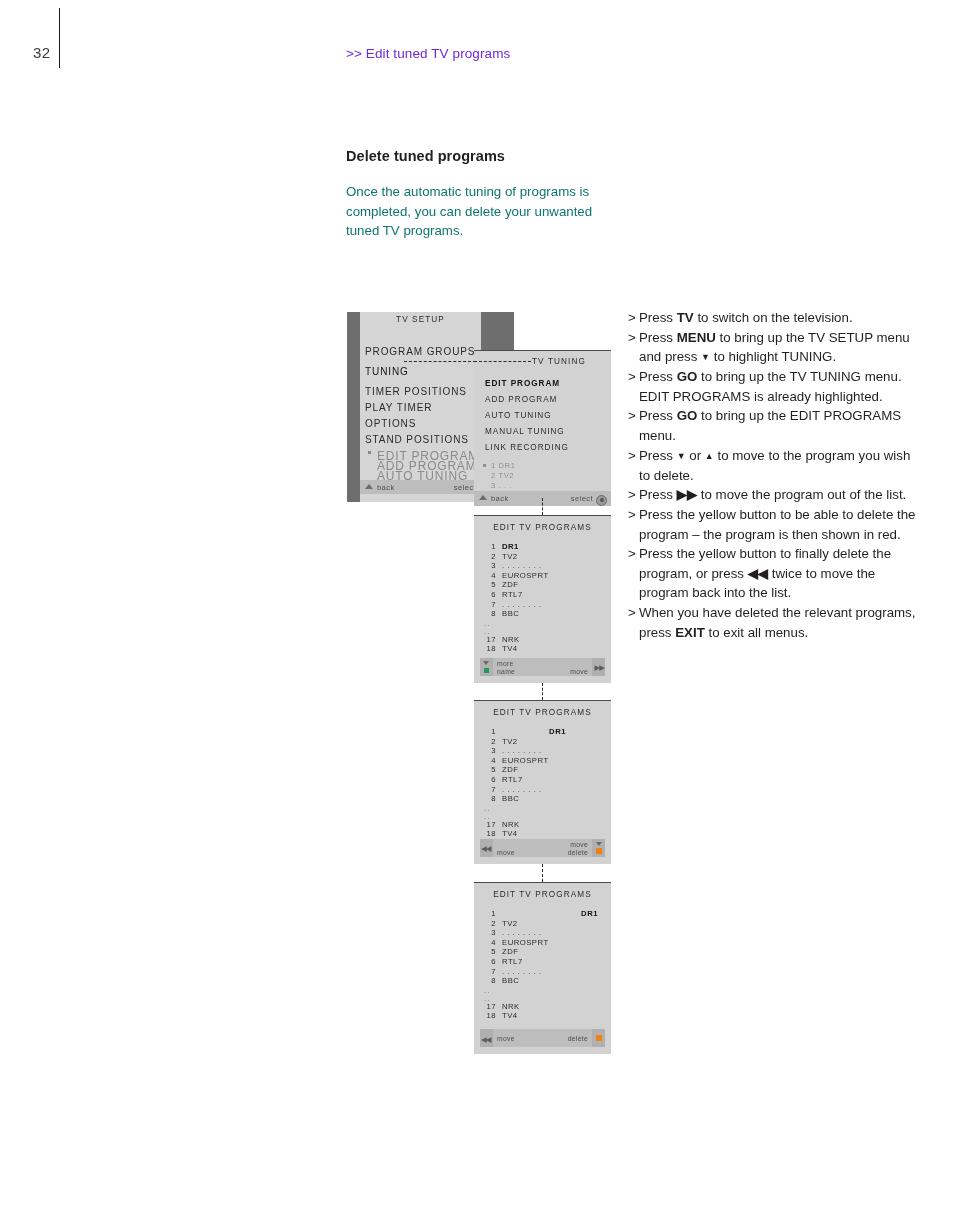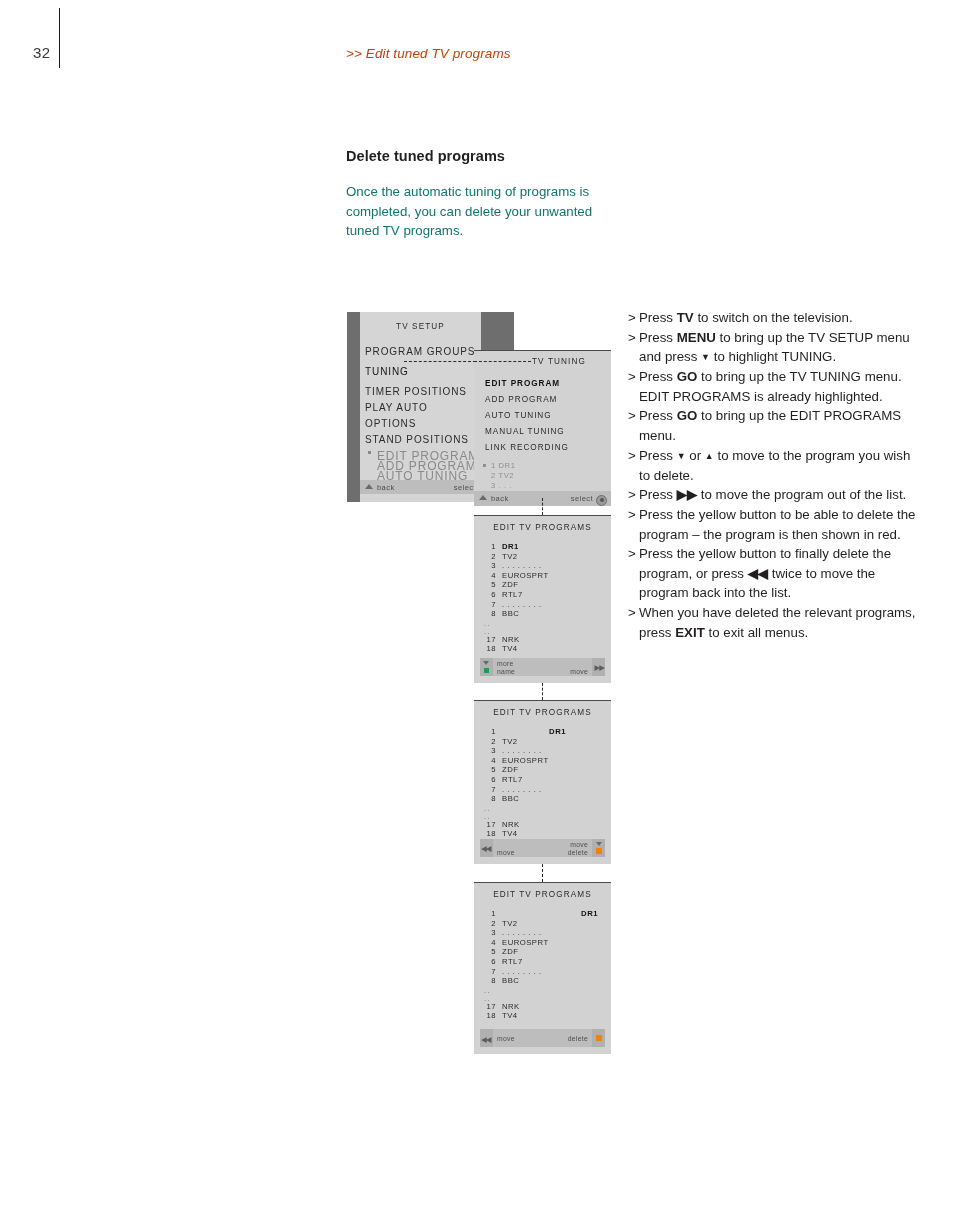--- a/index.html
+++ b/index.html
@@ -31,22 +31,21 @@
     top: 8px;
     width: 1px;
     height: 60px;
     background: #1a1a1a;
   }
   #running-head {
     position: absolute;
     left: 346px;
     top: 46px;
     font-size: 13.5px;
-    font-style: italic;
-    color: #c2410c;
+    color: #6d28d9;
     letter-spacing: 0.1px;
   }
 
   
   #section-title {
     position: absolute;
     left: 346px;
     top: 148px;
     font-size: 14.5px;
     font-weight: bold;
@@ -125,21 +124,21 @@
     position: absolute; left: 0; top: 0; width: 13px; height: 190px;
     background: #6e6e6e;
   }
   #box-tvsetup .edge-right {
     position: absolute; left: 134px; top: 0; width: 33px; height: 190px;
     background: #6e6e6e;
   }
   #box-tvsetup .inner {
     position: absolute; left: 13px; top: 0; right: 33px; bottom: 0;
   }
-  #box-tvsetup .osd-title { padding-top: 10px; }
+  #box-tvsetup .osd-title { padding-top: 3px; }
   .setup-item {
     position: absolute;
     left: 5px;
     font-size: 10px;
     letter-spacing: 0.9px;
     color: #2b2b2b;
   }
   .setup-item.bold { font-weight: normal; color: #141414; text-align: center; }
   .setup-sub {
     position: absolute;
@@ -396,21 +395,21 @@
 
 <div class="osd" id="box-tvsetup">
   <div class="edge-left"></div>
   <div class="edge-right"></div>
   <div class="inner">
     <div class="osd-title">TV  SETUP</div>
 
     <div class="setup-item" style="top:34px">PROGRAM  GROUPS</div>
     <div class="setup-item bold" style="top:54px">TUNING</div>
     <div class="setup-item" style="top:74px">TIMER  POSITIONS</div>
-    <div class="setup-item" style="top:90px">PLAY  AUTO</div>
+    <div class="setup-item" style="top:90px">PLAY  TIMER</div>
     <div class="setup-item" style="top:106px">OPTIONS</div>
     <div class="setup-item" style="top:122px">STAND  POSITIONS</div>
 
     <div class="setup-bullet"></div>
     <div class="setup-sub" style="top:137px">EDIT  PROGRAM</div>
     <div class="setup-sub" style="top:147px">ADD  PROGRAM</div>
     <div class="setup-sub" style="top:157px">AUTO  TUNING</div>
   </div>
   <div id="tuning-dots"></div>
   <div id="box1-bottom">

